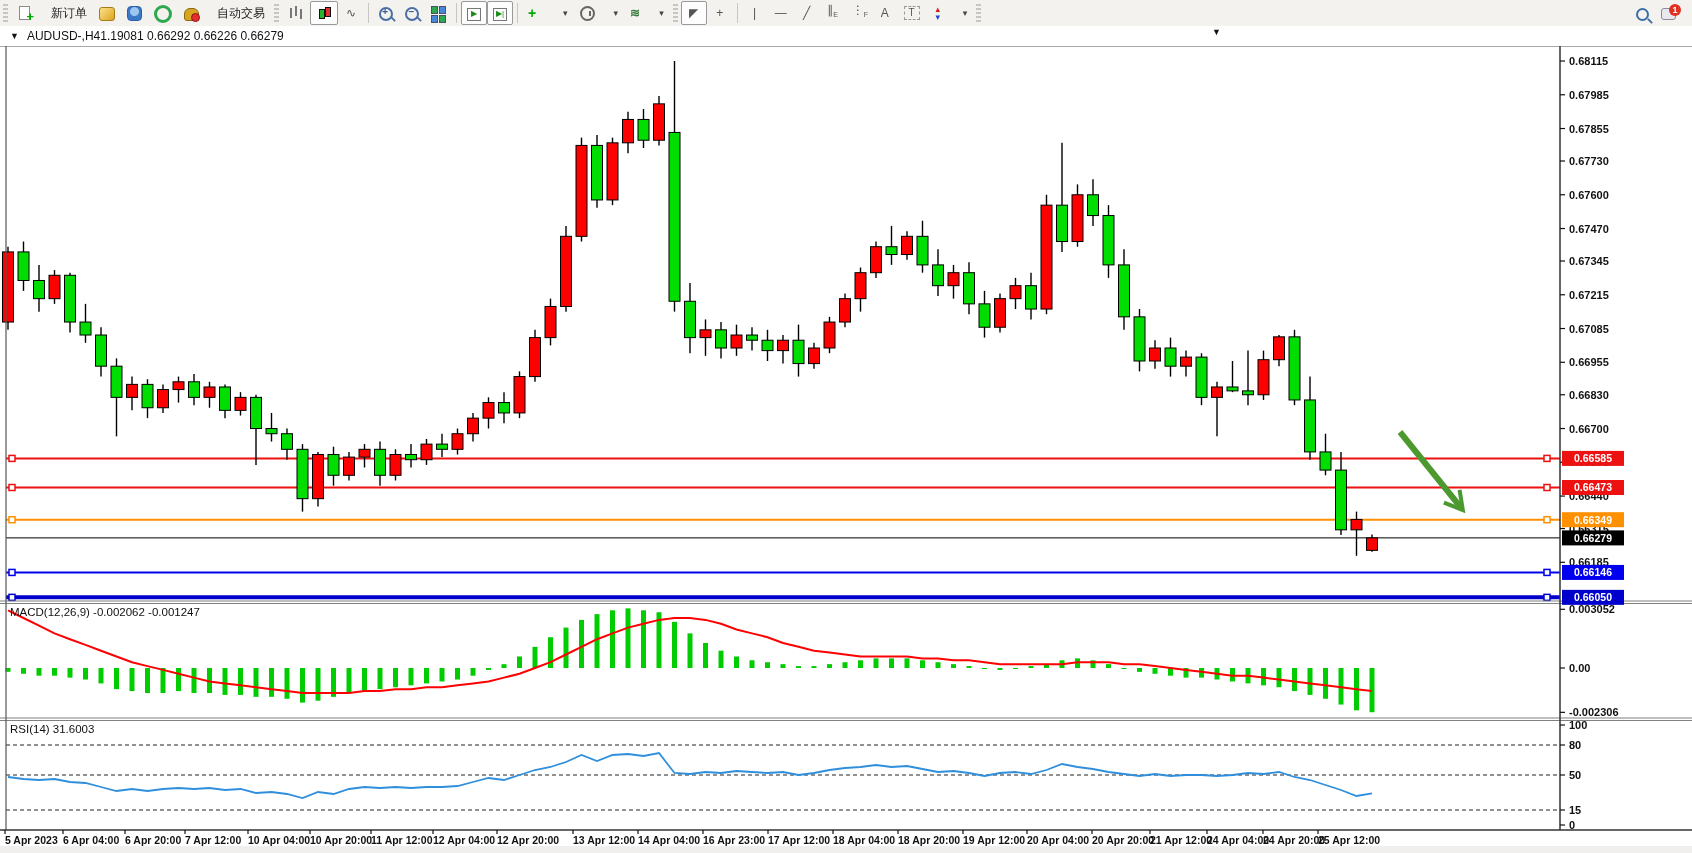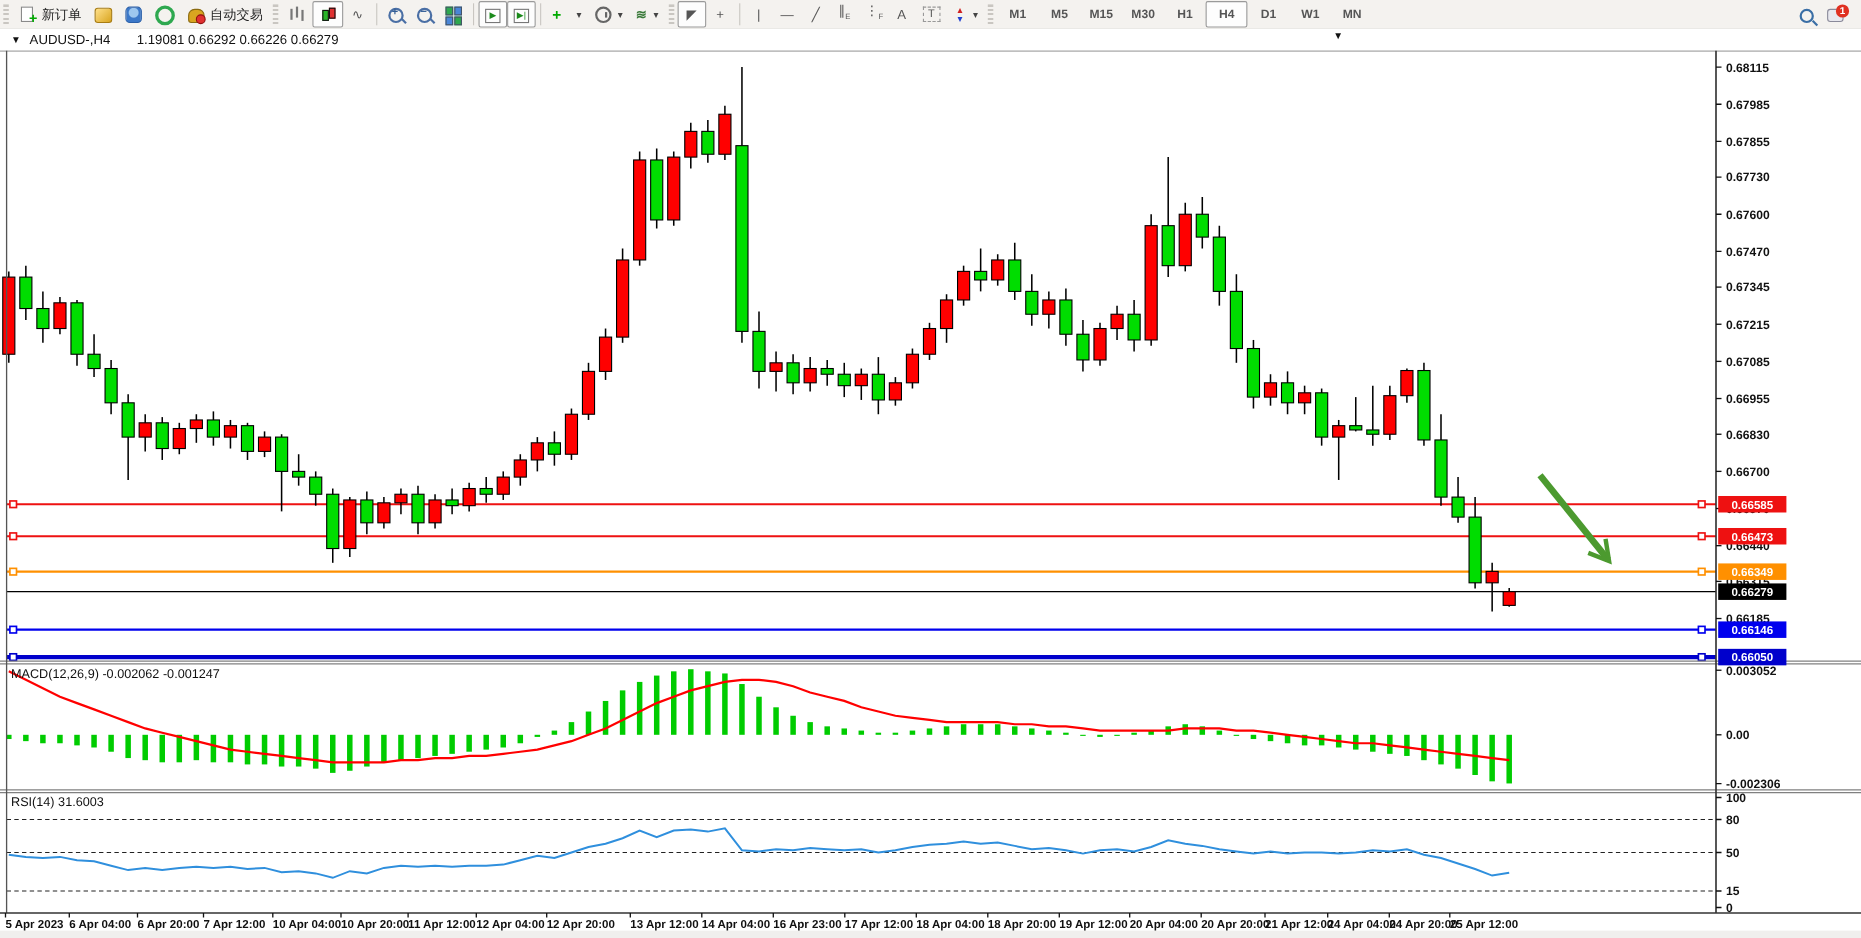--- a/index.html
+++ b/index.html
@@ -2,21 +2,21 @@
 <html><head>
 <meta charset="utf-8">
 <style>
   html,body{margin:0;padding:0;background:#e8e6e3;font-family:"Liberation Sans",sans-serif;}
   .app{position:relative;width:1692px;height:853px;background:#fff;overflow:hidden;}
   
   .toolbar{position:absolute;top:0;left:0;width:1692px;height:26px;background:#f4f2ef;
            border-bottom:1px solid #b9b6b2;display:flex;align-items:center;font-size:12px;color:#222;}
   .grip{width:5px;height:18px;margin:0 3px;background:repeating-linear-gradient(to bottom,#c9c6c1 0 2px,transparent 2px 4px);}
   .sep{width:1px;height:20px;background:#c9c6c1;margin:0 4px;}
-  .tbtn{display:flex;align-items:center;gap:5px;height:22px;padding:0 5px;border:1px solid transparent;border-radius:2px;cursor:default;}
+  .tbtn{display:flex;align-items:center;gap:18px;height:22px;padding:0 5px;border:1px solid transparent;border-radius:2px;cursor:default;}
   .tbtn.pressed{background:#fdfdfd;border:1px solid #9a9a9a;}
   .tf{min-width:26px;justify-content:center;font-weight:700;color:#555;font-size:11px;}
   .caret{font-size:9px;color:#444;margin-left:1px;}
   .spacer{flex:1;}
   
   .ic{display:inline-block;position:relative;width:16px;height:16px;}
   .i-doc::before{content:"";position:absolute;left:2px;top:1px;width:9px;height:12px;background:#fff;border:1px solid #8a8a8a;}
   .i-doc::after{content:"+";position:absolute;right:-1px;bottom:-3px;color:#0a0;font-weight:700;font-size:13px;}
   .i-gold{background:linear-gradient(135deg,#ffe08a,#d9a520);border:1px solid #a87c12;border-radius:3px;width:14px;height:12px;margin-top:2px;}
   .i-person{background:radial-gradient(circle at 50% 35%,#9ec7ef 0 4px,#3c78c8 5px);border:1px solid #2a5fa8;border-radius:4px;width:13px;height:13px;margin-top:1px;}
@@ -43,21 +43,21 @@
   .i-arrows .up{color:#d02020}.i-arrows .dn{color:#2040d0}
   .i-search{width:9px;height:9px;border:2px solid #3a6ea5;border-radius:50%;margin-top:2px;}
   .i-search::after{content:"";position:absolute;left:9px;top:10px;width:6px;height:2px;background:#3a6ea5;transform:rotate(45deg);}
   .i-bubble{width:13px;height:10px;background:#e8e8ee;border:1px solid #8a8a9a;border-radius:3px;margin-top:2px;}
   .badge{position:absolute;right:-6px;top:-5px;background:#e03020;color:#fff;border-radius:50%;width:12px;height:12px;
          font-size:9px;font-weight:700;text-align:center;line-height:12px;}
   
   .titlebar{position:absolute;top:26px;left:0;width:1692px;height:20px;background:#fff;border-bottom:1px solid #999;
             display:flex;align-items:center;font-size:12px;color:#111;}
   .titlebar .tri{font-size:9px;margin:0 8px 0 10px;color:#111;}
-  .titlebar .sym{font-weight:400;margin-right:24px;}
+  .titlebar .sym{font-weight:400;margin-right:0;}
   .mini-tri{position:absolute;left:1212px;top:1px;font-size:9px;color:#111;}
   
   #chartsvg{position:absolute;left:0;top:46px;}
   .ax{font:700 11px "Liberation Sans",sans-serif;fill:#111;}
   .tl{font:700 10.5px "Liberation Sans",sans-serif;fill:#111;}
   .pl{font:700 10.5px "Liberation Sans",sans-serif;fill:#fff;}
   .ind{font:400 11.5px "Liberation Sans",sans-serif;fill:#111;}
 </style>
 </head>
 <body>
@@ -159,31 +159,20 @@
         <span class="glyph">A</span>
       </div>
     <div class="tbtn">
         <span class="glyph" style="border:1px dashed #999;line-height:12px;font-size:10px;">T</span>
       </div>
     <div class="tbtn">
       <span class="i-arrows"><span class="up">▴</span><br><span class="dn">▾</span></span>
         <span class="caret">▾</span>
     </div>
     <span class="grip"></span>
-    <div id="tf-group" style="display:flex;align-items:center;">
-        <div class="tbtn tf">M1</div>
-        <div class="tbtn tf">M5</div>
-        <div class="tbtn tf">M15</div>
-        <div class="tbtn tf">M30</div>
-        <div class="tbtn tf">H1</div>
-        <div class="tbtn tf pressed">H4</div>
-        <div class="tbtn tf">D1</div>
-        <div class="tbtn tf">W1</div>
-        <div class="tbtn tf">MN</div>
-      </div>
     <span class="spacer"></span>
     <div class="tbtn">
         <span class="ic i-search"></span>
       </div>
     <div class="tbtn" style="margin-right:10px;">
       <span class="ic i-bubble">
         <span class="badge">1</span>
       </span>
     </div>
   </div>

